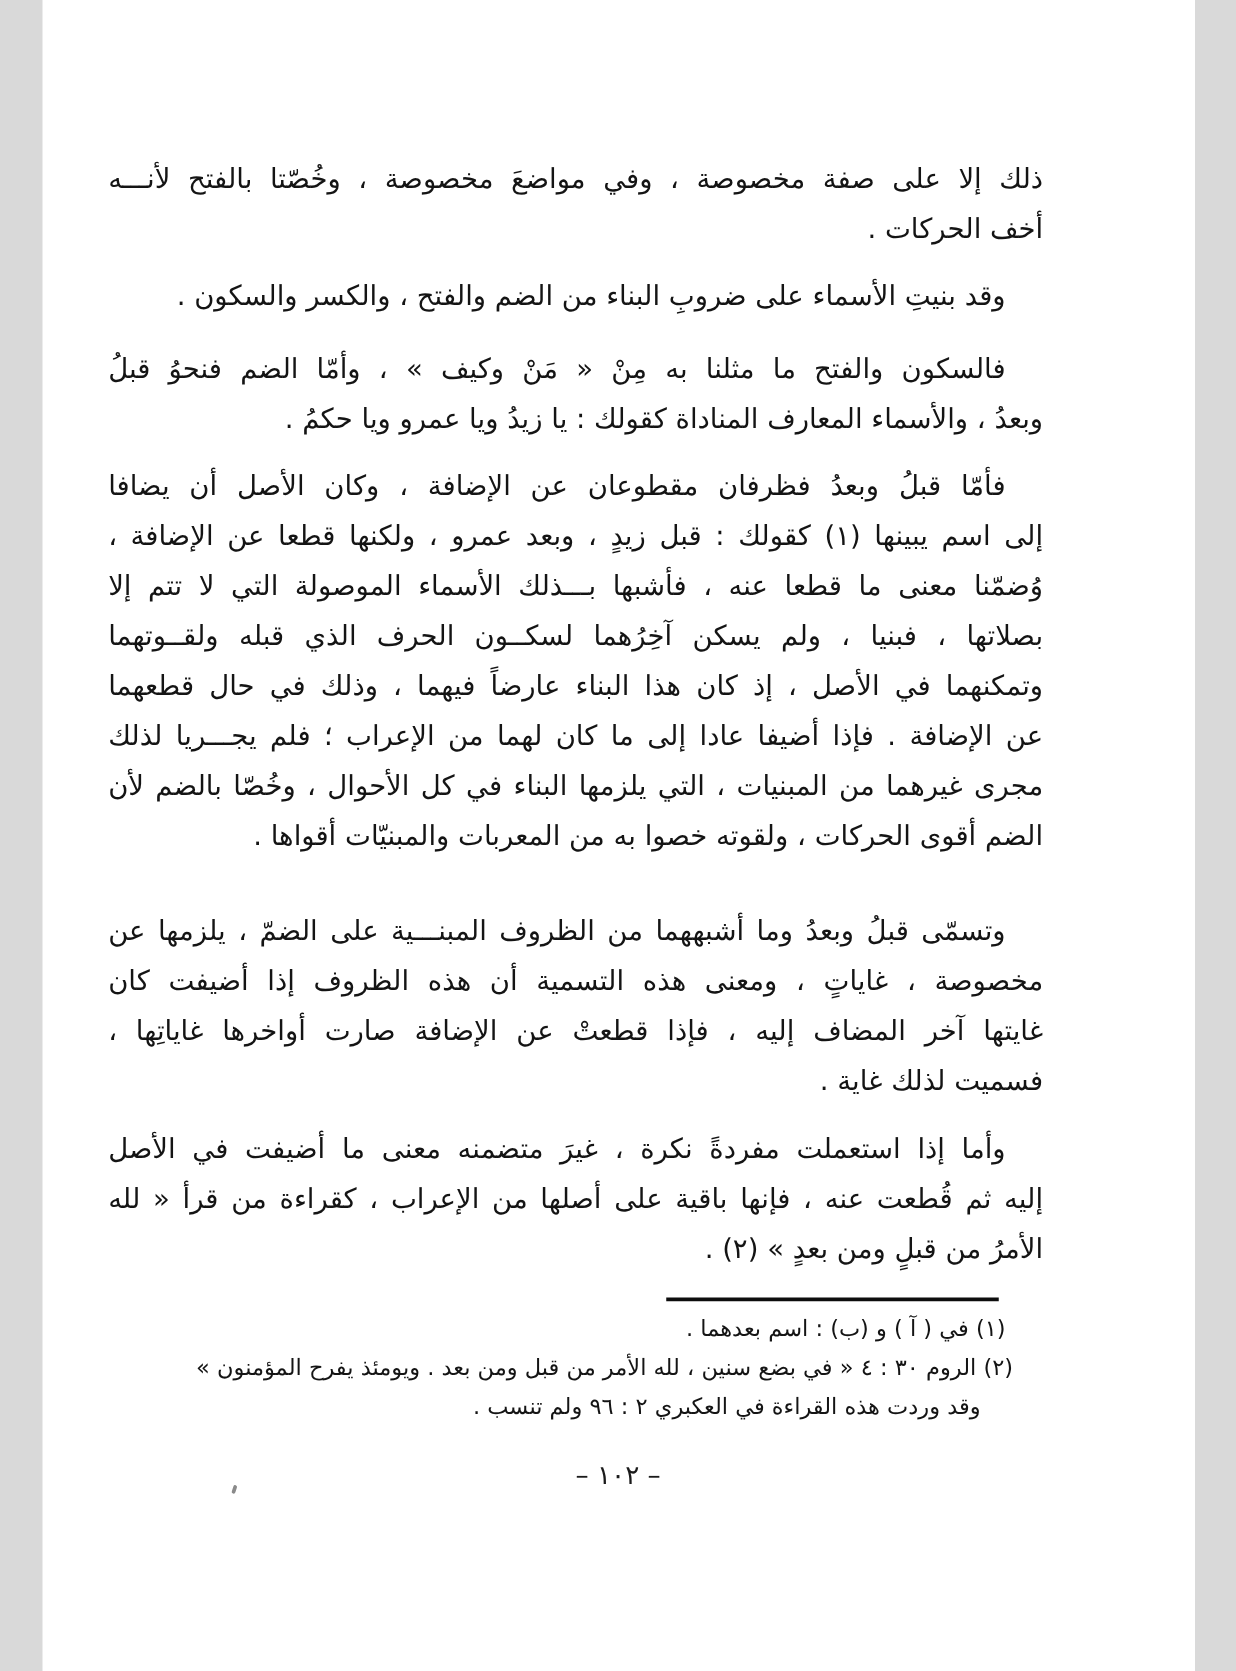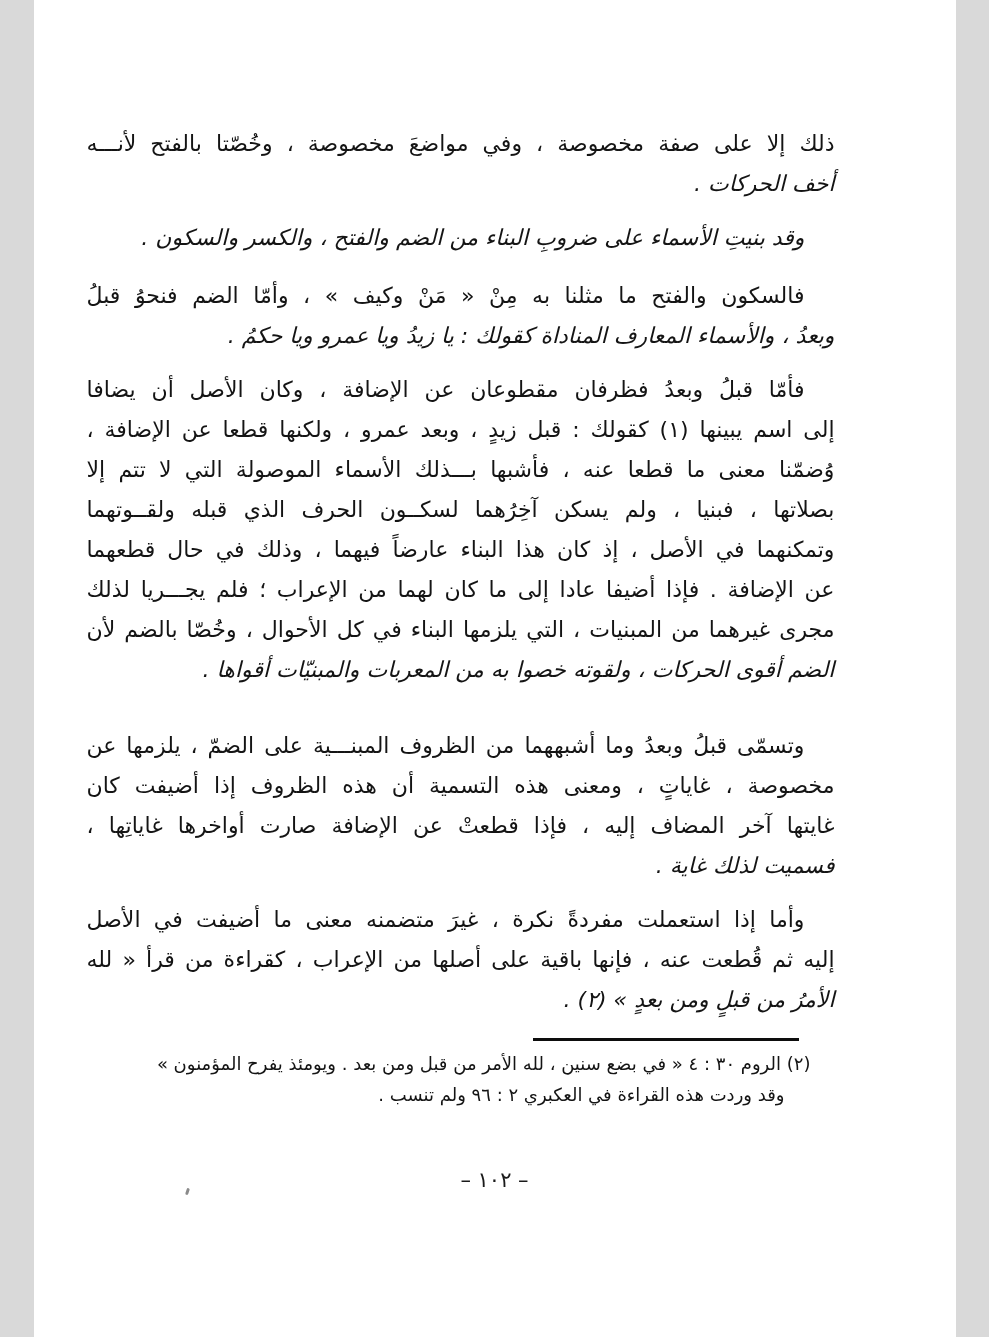--- a/index.html
+++ b/index.html
@@ -22,21 +22,21 @@
   }
   .para { margin: 0; }
   .line {
     font-size: 22px;
     line-height: 40px;
     font-weight: 500;
     text-align: justify;
     text-align-last: justify;
     white-space: normal;
   }
-  .line.last { text-align: center; text-align-last: right; font-style: italic; }
+  .line.last { text-align: center; text-align-last: right; }
   .line.first { text-indent: 30px; }
   .para-gap-s { margin-bottom: 14px; }
   .para-gap-m { margin-bottom: 18px; }
   .para-gap-l { margin-bottom: 36px; }
   .footnote-sep {
     margin-top: 18px;
     margin-right: 36px;
     width: 266px;
     height: 3px;
     background: #0d0d0d;
@@ -113,20 +113,21 @@
 
     <div class="para">
       <div class="line first">وأما إذا استعملت مفردةً نكرة ، غيرَ متضمنه معنى ما أضيفت في الأصل</div>
       <div class="line">إليه ثم قُطعت عنه ، فإنها باقية على أصلها من الإعراب ، كقراءة من قرأ « لله</div>
       <div class="line last">الأمرُ من قبلٍ ومن بعدٍ » (٢) .</div>
     </div>
 
     <div class="footnote-sep"></div>
 
     <div class="footnotes">
+      <div class="fn-line fn-indent-1">(١) في ( آ ) و (ب) : اسم بعدهما .</div>
       <div class="fn-line fn-indent-0">(٢) الروم ٣٠ : ٤ « في بضع سنين ، لله الأمر من قبل ومن بعد . ويومئذ يفرح المؤمنون »</div>
       <div class="fn-line fn-indent-2">وقد وردت هذه القراءة في العكبري ٢ : ٩٦ ولم تنسب .</div>
     </div>
 
   </div>
 
   <div class="page-number">– ١٠٢ –</div>
 
   <div class="speck"></div>
 

